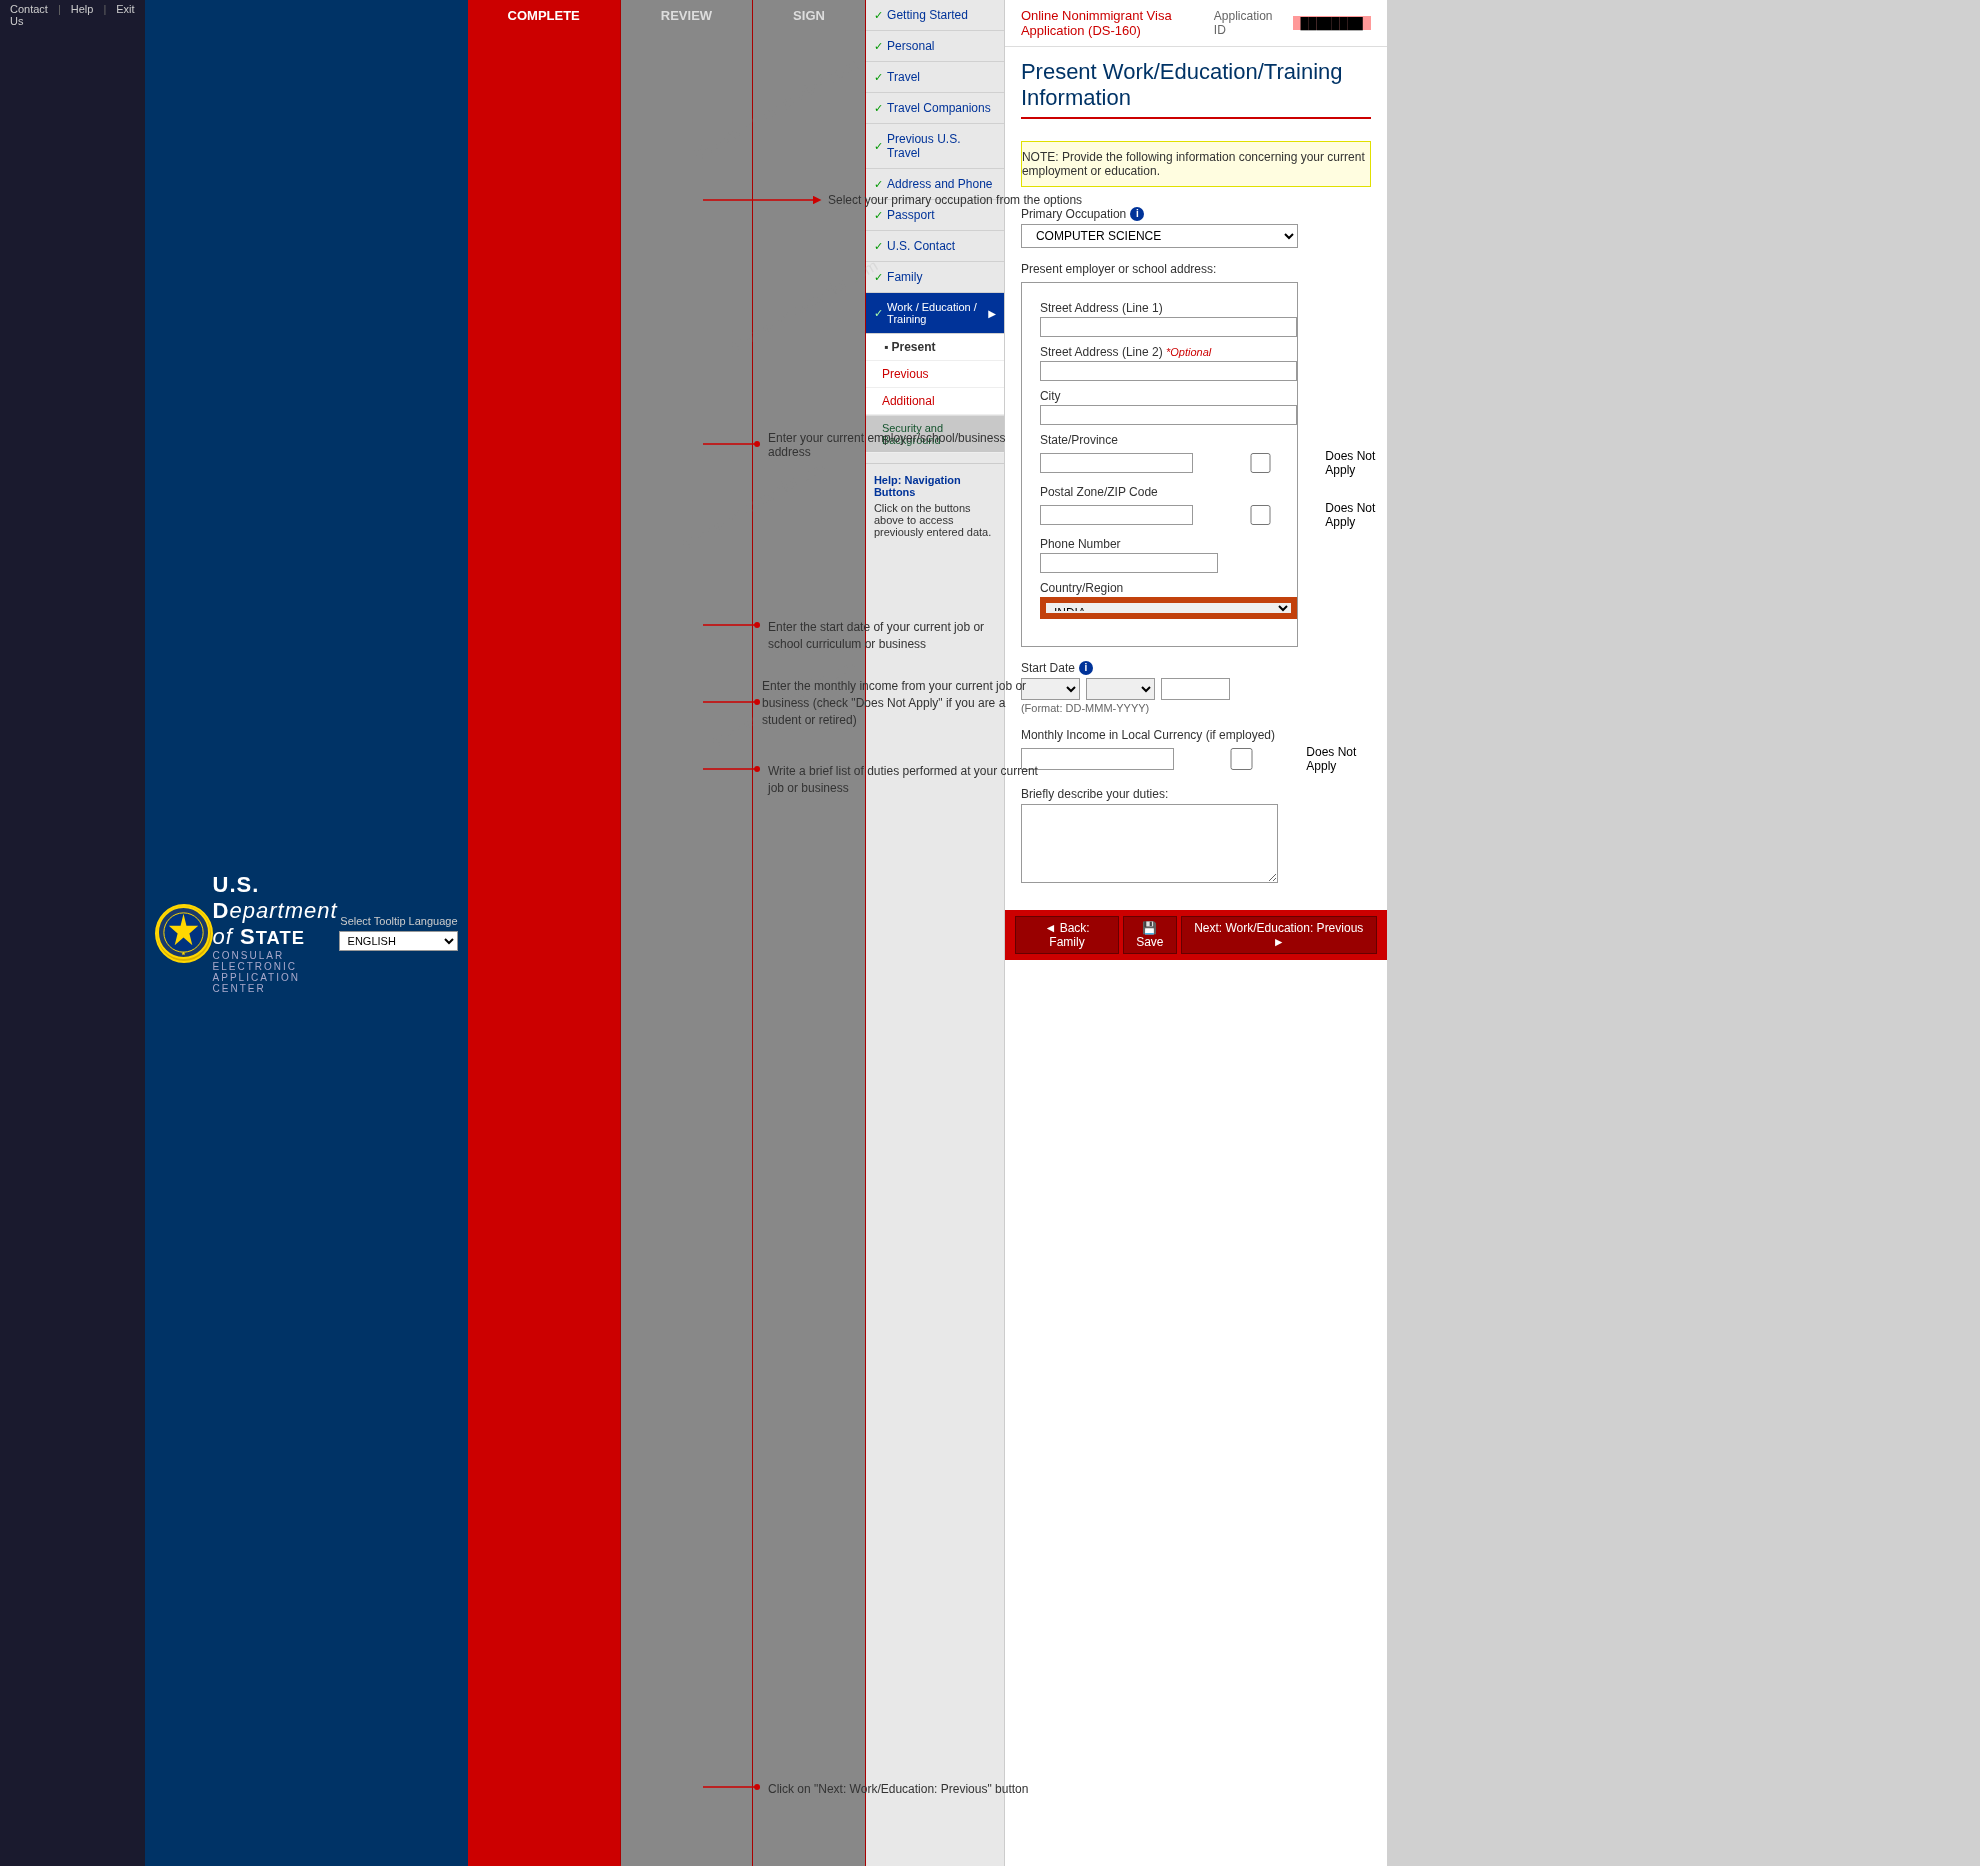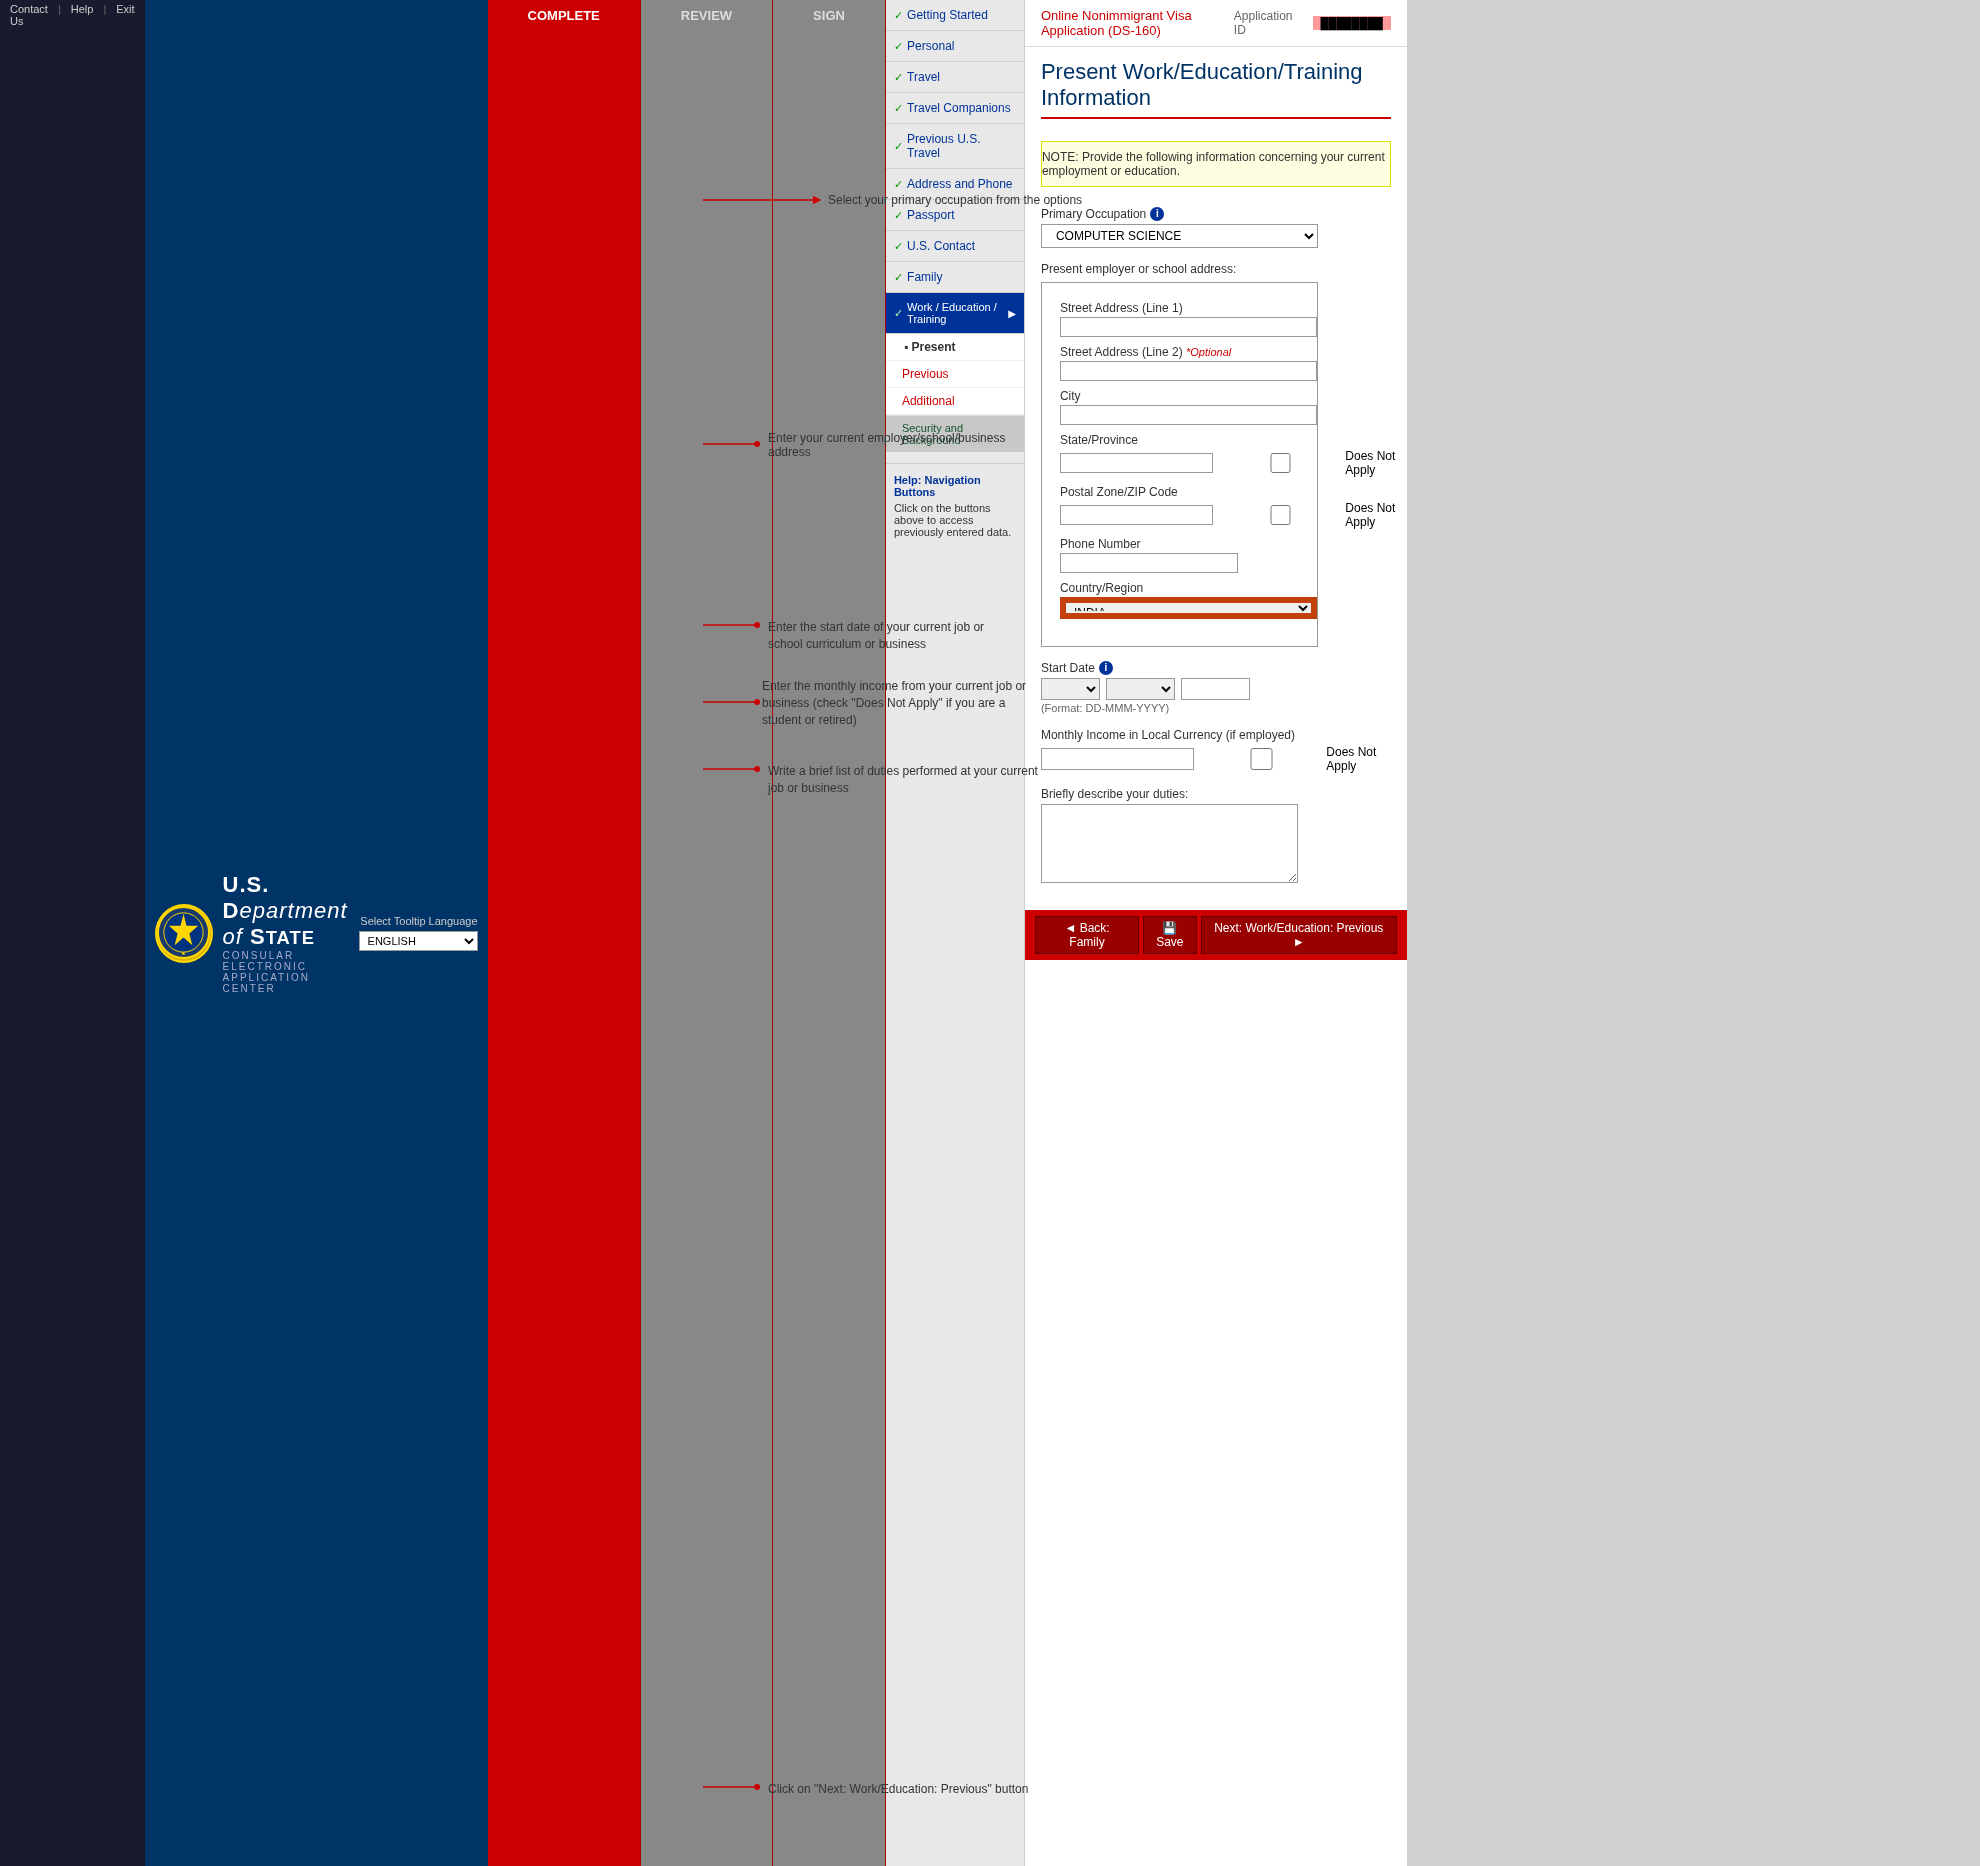--- a/index.html
+++ b/index.html
@@ -4,21 +4,21 @@
   <style>
     * { box-sizing: border-box; margin: 0; padding: 0; }
     body { font-family: Arial, sans-serif; font-size: 13px; background: #d0d0d0; }
 
     
     .top-bar { background: #1a1a2e; color: #ccc; font-size: 11px; display: flex; justify-content: flex-end; padding: 3px 10px; gap: 10px; }
     .top-bar span { color: #ccc; }
     .top-bar a { color: #ccc; text-decoration: none; }
     .top-bar .sep { color: #666; }
 
-    .header { background: #003366; display: flex; align-items: center; padding: 24px 10px; gap: 10px; }
+    .header { background: #003366; display: flex; align-items: center; padding: 24px 10px; }
     .header-logo { width: 59px; height: 59px; background: radial-gradient(circle, #ffd700, #c8a000); border-radius: 50%; display: flex; align-items: center; justify-content: center; font-size: 8px; color: #003366; font-weight: bold; text-align: center; border: 2px solid #ffd700; }
     .header-title { color: white; }
     .header-title .dept { font-size: 22px; font-weight: bold; letter-spacing: 1px; }
     .header-title .dept em { font-style: italic; font-weight: normal; }
     .header-title .sub { font-size: 10px; letter-spacing: 2px; color: #aac; }
     .header-right { margin-left: auto; display: flex; flex-direction: column; align-items: flex-end; gap: 4px; }
     .tooltip-label { color: #ccc; font-size: 11px; }
     .lang-select { padding: 2px 4px; font-size: 11px; background: white; border: 1px solid #999; width: 119px; }
 
     

